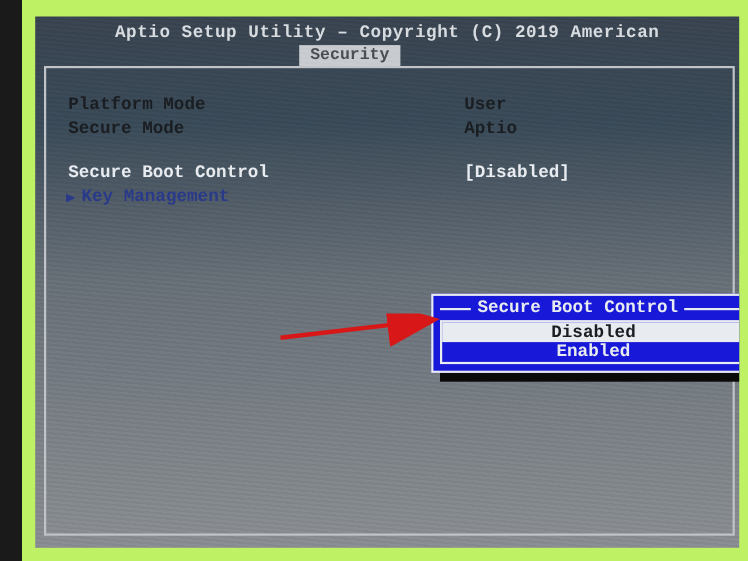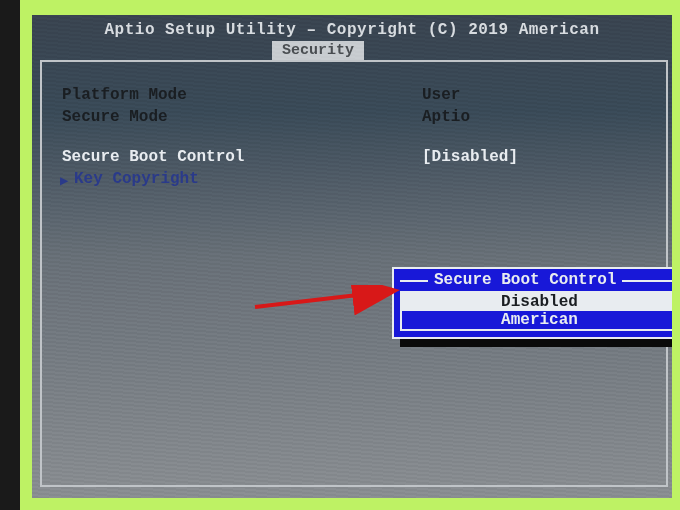--- a/index.html
+++ b/index.html
@@ -174,34 +174,34 @@
 
       <div class="spacer"></div>
 
       <div class="row highlighted">
         <div class="label-col">Secure Boot Control</div>
         <div class="value-col">[Disabled]</div>
       </div>
 
       <div class="row menu-item" style="position:relative;">
         <span class="menu-arrow">▶</span>
-        <div class="label-col" style="padding-left:12px;">Key Copyright</div>
+        <div class="label-col" style="padding-left:12px;">Key Management</div>
       </div>
 
     </div>
 
     <div class="popup">
       <div class="popup-title-row">
         <div class="popup-title-line"></div>
         <div class="popup-title">Secure Boot Control</div>
         <div class="popup-title-line right"></div>
       </div>
       <div class="popup-options">
         <div class="popup-option selected">Disabled</div>
-        <div class="popup-option">American</div>
+        <div class="popup-option">Enabled</div>
       </div>
     </div>
 
     <svg class="annotation-arrow" width="160" height="30">
       <defs>
         <marker id="ah" markerWidth="12" markerHeight="10" refX="10" refY="5" orient="auto">
           <polygon points="0 0, 12 5, 0 10" fill="#d81818"></polygon>
         </marker>
       </defs>
       <line x1="5" y1="22" x2="142" y2="6" stroke="#d81818" stroke-width="4" marker-end="url(#ah)"></line>

